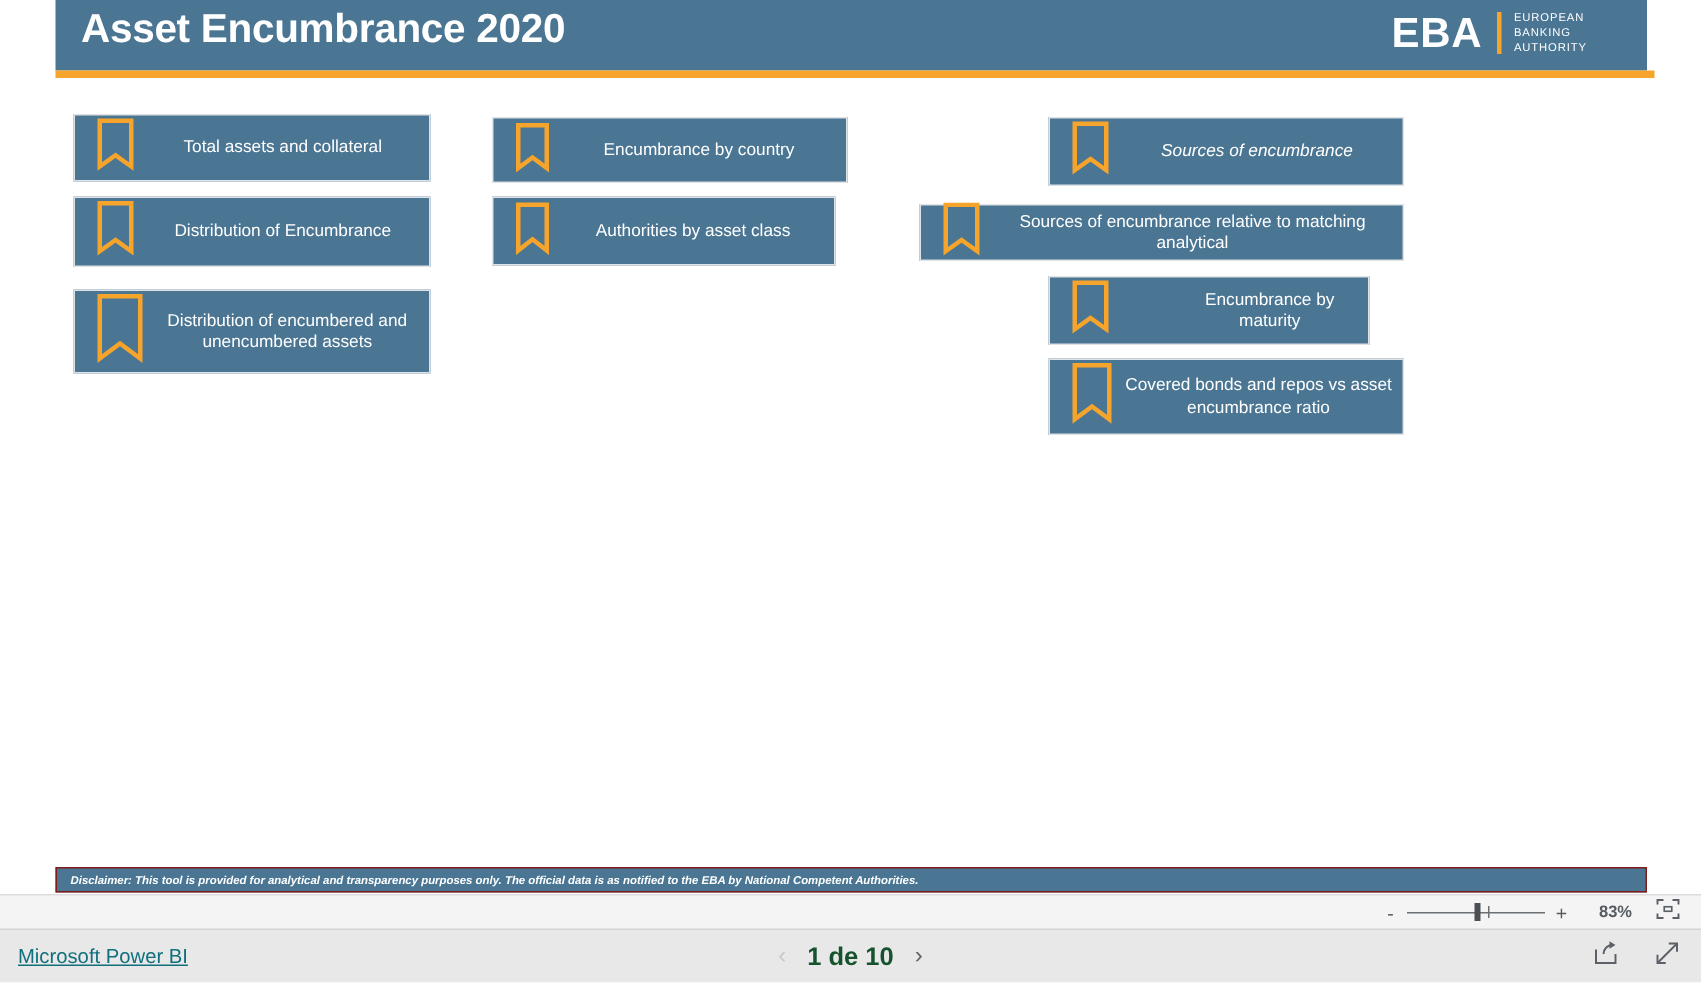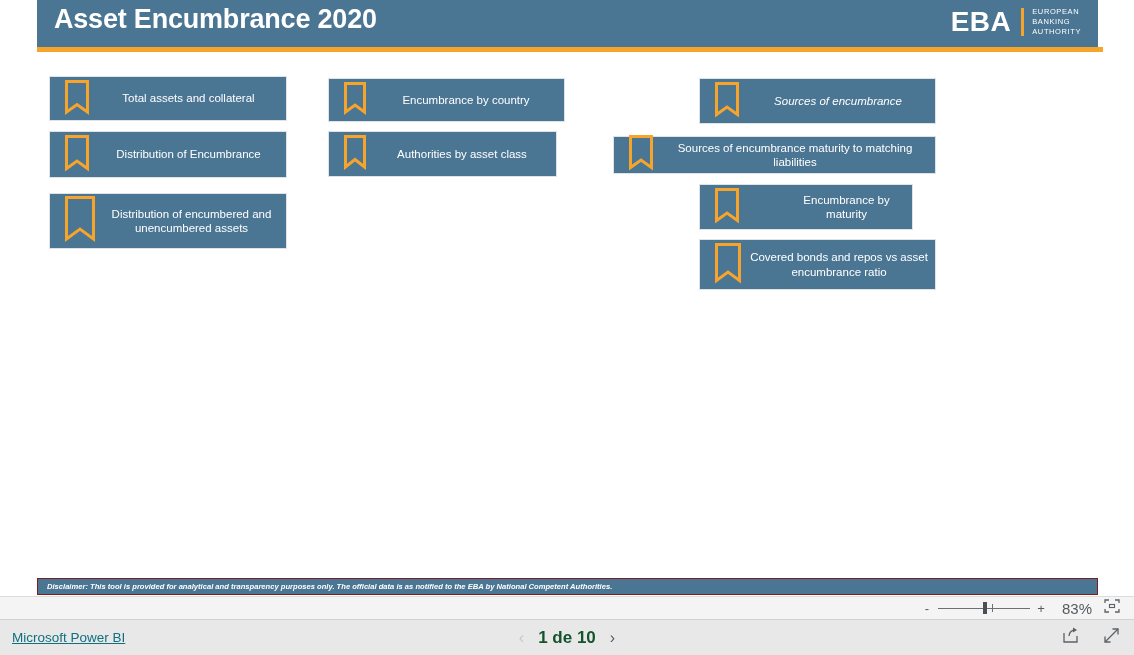--- a/index.html
+++ b/index.html
@@ -46,21 +46,21 @@
   .header-rule {
     position: absolute;
     left: 37px; top: 47px;
     width: 1066px; height: 5px;
     background: #f6a42b;
   }
 
   
   .eba-logo {
     position: absolute;
-    right: 17px; top: 5px;
+    right: 40px; top: 5px;
     display: flex;
     align-items: center;
     height: 34px;
   }
   .eba-word {
     font-size: 28px;
     font-weight: bold;
     color: #ffffff;
     letter-spacing: 0.5px;
     line-height: 1;
@@ -164,24 +164,25 @@
     background: #4a4f54;
   }
   .zb-tick {
     position: absolute;
     left: 54px; top: 3px;
     width: 1px; height: 8px;
     background: #6b7075;
   }
   .zb-pct {
     color: #555b60;
-    font-size: 15px;
+    font-size: 11px;
     width: 42px;
     text-align: center;
     margin-left: 8px;
+    font-weight: bold;
   }
   .zb-fit {
     margin-left: 6px;
     margin-right: 14px;
     cursor: pointer;
     display: block;
   }
 
   
   #footer {
@@ -310,21 +311,21 @@
       </span>
       <span class="bm-label">Sources of encumbrance</span>
     </div>
 
     <div class="bm" style="left:613px; top:136px; width:323px; height:38px;">
       <span class="bm-icon">
         <svg width="26" height="36" viewBox="0 0 26 36">
             <path d="M2.5 1.5 H23.5 V32.5 L13 25 L2.5 32.5 Z" fill="none" stroke="#f6a42b" stroke-width="3"></path>
           </svg>
       </span>
-      <span class="bm-label">Sources of encumbrance maturity to matching liabilities</span>
+      <span class="bm-label">Sources of encumbrance relative to matching analytical</span>
     </div>
 
     <div class="bm" style="left:699px; top:184px; width:214px; height:46px;gap:40px;">
       <span class="bm-icon">
         <svg width="26" height="37" viewBox="0 0 26 37">
             <path d="M2.5 2.5 H23.5 V33.5 L13 26 L2.5 33.5 Z" fill="none" stroke="#f6a42b" stroke-width="3"></path>
           </svg>
       </span>
       <span class="bm-label">Encumbrance by maturity</span>
     </div>

